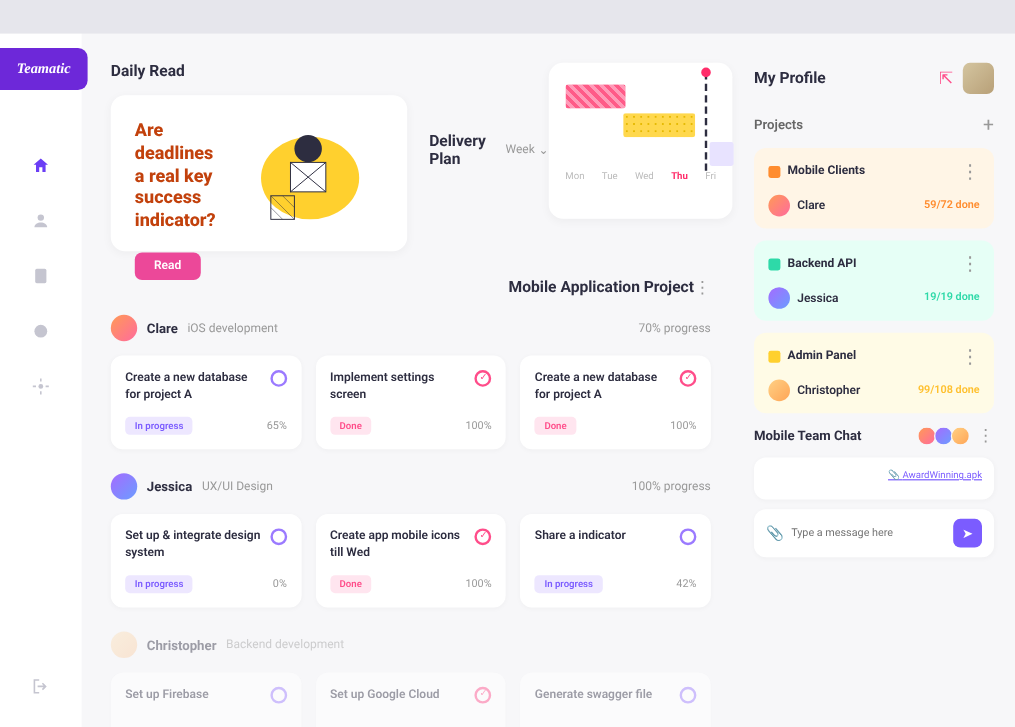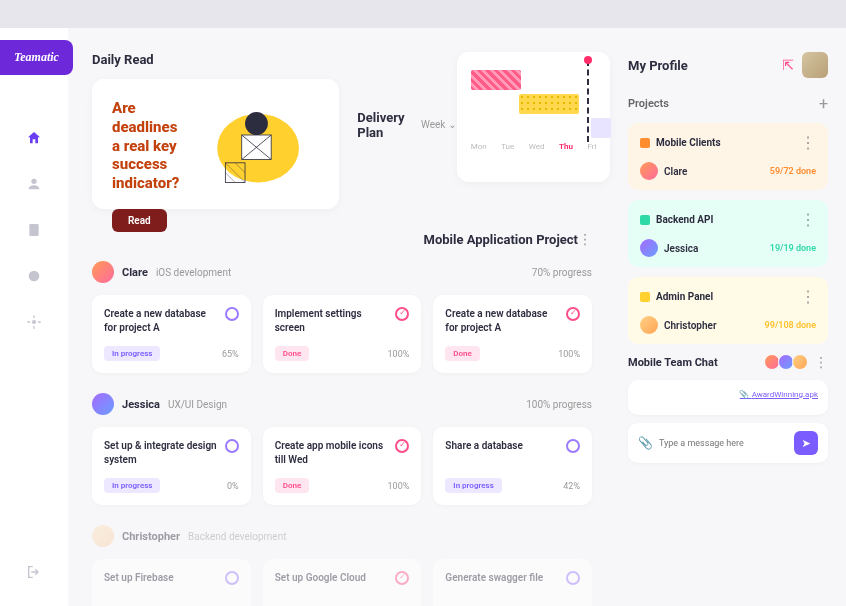--- a/index.html
+++ b/index.html
@@ -14,21 +14,21 @@
 .nav-icon.active{color:#6b3ef5}
 .nav-bottom{position:absolute;bottom:26px}
 .content{flex:1;padding:24px 18px 0 24px;overflow-y:auto;display:flex;gap:36px}
 .col-main{flex:1;min-width:0}
 .col-right{width:200px}
 .row{display:flex;gap:18px;margin-bottom:22px}
 .section-title{font-size:13px;font-weight:700;color:#2d2d40;margin-bottom:12px}
 .daily-card{background:#fff;border-radius:12px;padding:20px;display:flex;gap:10px;height:130px;box-shadow:0 2px 8px rgba(0,0,0,0.04)}
 .daily-text{flex:1}
 .daily-title{font-size:15px;font-weight:800;color:#c2410c;line-height:1.25;margin-bottom:16px}
-.read-btn{background:#7f1d1d;color:#fff;border:none;padding:6px 16px;border-radius:6px;font-size:10px;font-weight:600;cursor:pointer}
+.read-btn{background:#ec4899;color:#fff;border:none;padding:6px 16px;border-radius:6px;font-size:10px;font-weight:600;cursor:pointer}
 .illus{width:130px;position:relative}
 .illus svg{width:100%;height:100%}
 .delivery-card{background:#fff;border-radius:12px;padding:14px;height:130px;box-shadow:0 2px 8px rgba(0,0,0,0.04);width:170px}
 .week-sel{font-size:10px;color:#999;cursor:pointer;display:flex;align-items:center;gap:3px}
 .gantt{position:relative;height:72px}
 .gantt-bar{position:absolute;height:20px;border-radius:2px}
 .gb1{left:0;top:4px;width:50px;background:#ff7ba0;background-image:repeating-linear-gradient(45deg,#ff5b88,#ff5b88 3px,#ff9bb8 3px,#ff9bb8 6px)}
 .gb2{left:48px;top:28px;width:60px;background:#ffd84d;background-image:radial-gradient(circle,#e5b800 1px,transparent 1px);background-size:6px 6px}
 .gb3{left:120px;top:52px;width:20px;background:#e8e3ff}
 .gantt-line{position:absolute;left:116px;top:-6px;bottom:-4px;border-left:2px dashed #2d2d40}
@@ -253,21 +253,21 @@
                   <div class="task-title">Create app mobile icons till Wed</div>
       <div class="task-circle done"></div>
                 </div>
       <div class="task-foot">
                   <span class="badge done">Done</span>
       <span class="pct">100%</span>
                 </div>
               </div>
               <div class="task">
       <div class="task-top">
-                  <div class="task-title">Share a database</div>
+                  <div class="task-title">Share a indicator</div>
       <div class="task-circle "></div>
                 </div>
       <div class="task-foot">
                   <span class="badge prog">In progress</span>
       <span class="pct">42%</span>
                 </div>
               </div>
             </div>
             <div class="member-row faded">
     <div class="avatar c"></div>

